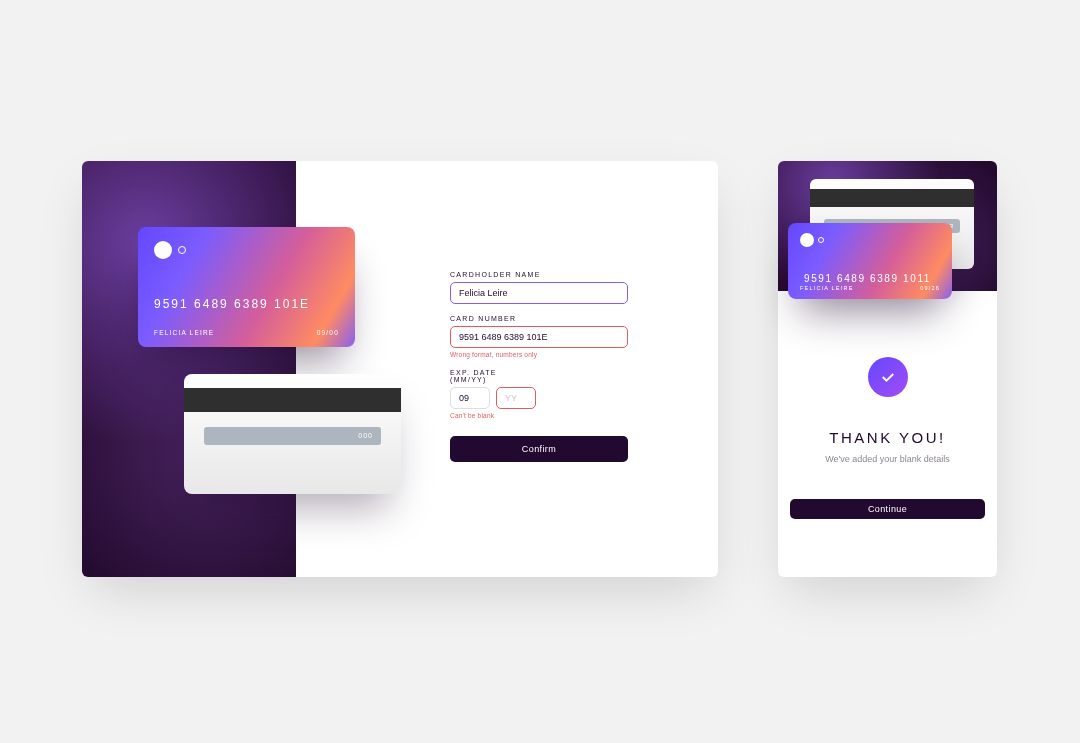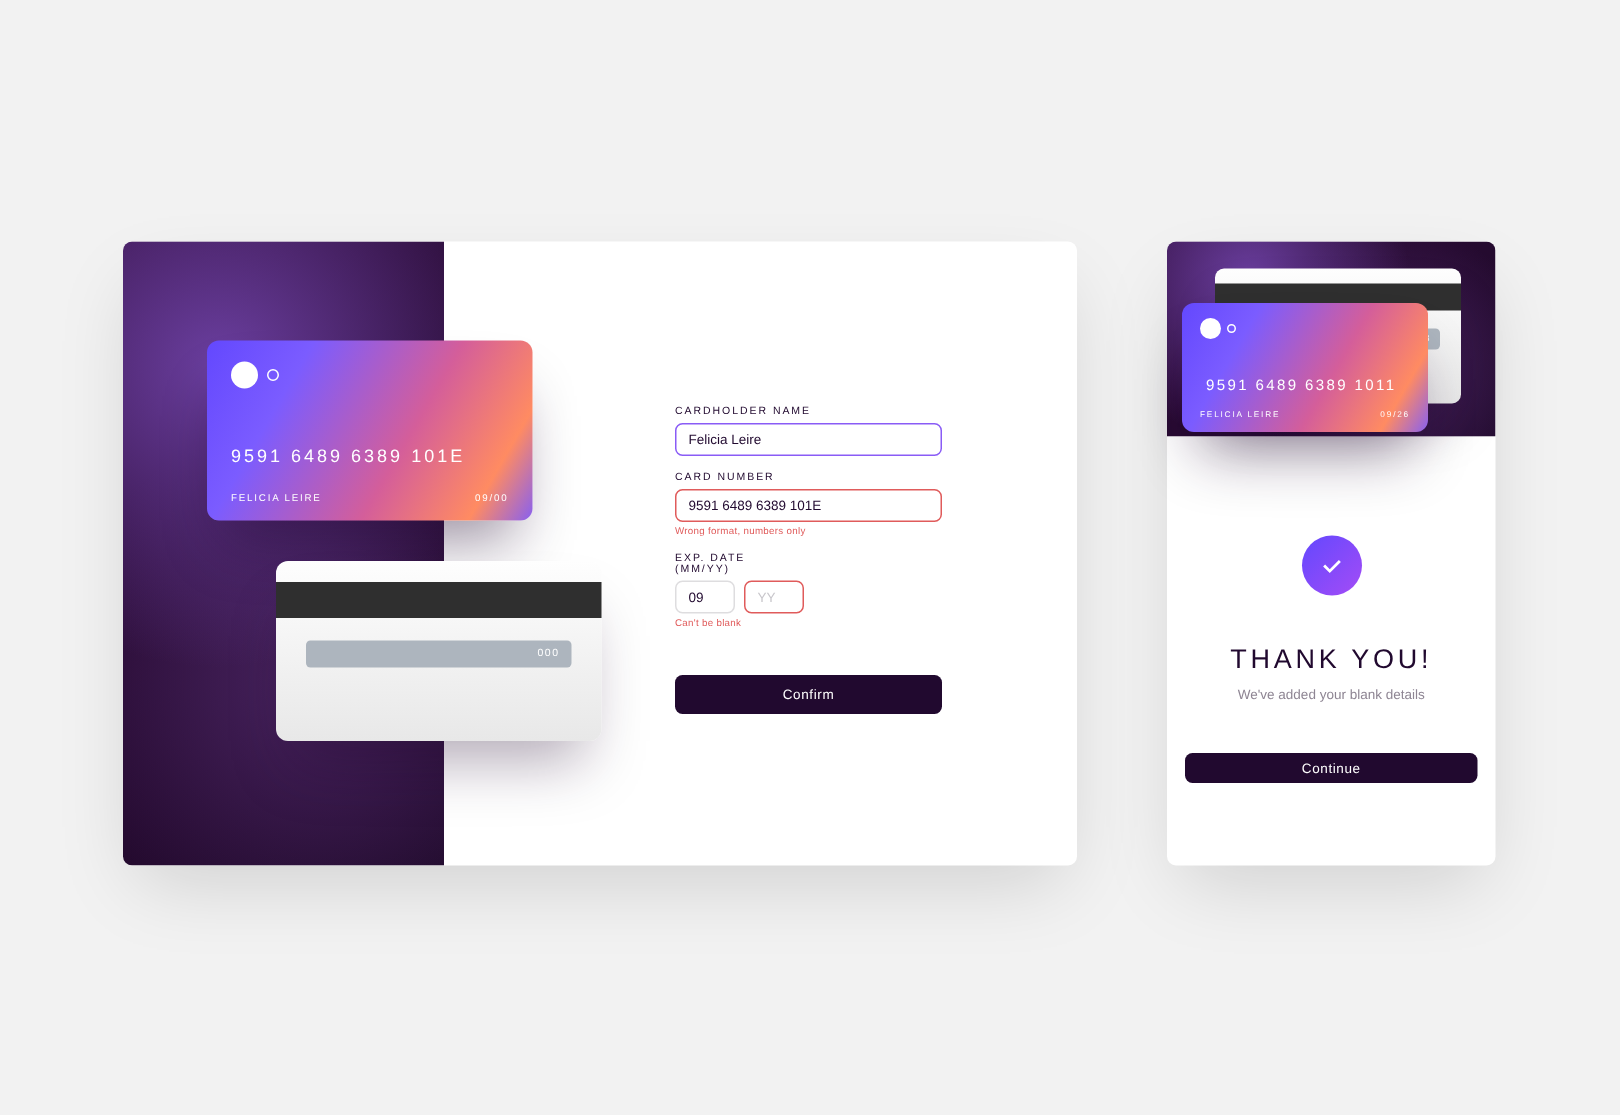--- a/index.html
+++ b/index.html
@@ -135,21 +135,21 @@
   .confirm-btn {
     width: 100%;
     height: 26px;
     border: none;
     border-radius: 5px;
     background: #21092f;
     color: #fff;
     font-size: 9px;
     letter-spacing: 0.4px;
     cursor: pointer;
-    margin-top: 20px;
+    margin-top: 6px;
   }
 
   
   .mobile {
     position: absolute;
     left: 778px; top: 161px;
     width: 219px; height: 416px;
     background: #fff;
     border-radius: 6px;
     box-shadow: 0 20px 50px -10px rgba(0,0,0,0.15);
@@ -175,22 +175,22 @@
     position: absolute; top: 10px; left: 0; right: 0;
     height: 18px; background: #2f2f2f;
   }
   .m-card-back .sig {
     position: absolute; top: 40px; left: 14px; right: 14px;
     height: 14px; background: #adb5be; border-radius: 3px;
     text-align: right; font-size: 6px; color: #fff;
     line-height: 14px; padding-right: 6px; letter-spacing: 1px;
   }
   .m-card-front {
-    position: absolute; left: 10px; top: 41px;
-    width: 164px; height: 86px;
+    position: absolute; left: 10px; top: 62px;
+    width: 164px; height: 76px;
   }
   .m-card-front.card-front .num { top: 50px; font-size: 10px; letter-spacing: 1.6px; }
   .m-card-front.card-front .dot-big { width: 14px; height: 14px; top: 10px; left: 12px; }
   .m-card-front.card-front .dot-ring { width: 6px; height: 6px; top: 14px; left: 30px; }
   .m-card-front.card-front .name { font-size: 5.5px; left: 12px; bottom: 8px; }
   .m-card-front.card-front .exp  { font-size: 5.5px; right: 12px; bottom: 8px; }
 
   .thank {
     position: absolute;
     top: 196px; left: 0; right: 0;
@@ -198,21 +198,21 @@
     padding: 0 12px;
   }
   .check {
     width: 40px; height: 40px; border-radius: 50%;
     background: linear-gradient(135deg, #6348fe, #a44cf6);
     margin: 0 auto 18px;
     display: flex; align-items: center; justify-content: center;
   }
   .check svg { width: 18px; height: 18px; stroke: #fff; stroke-width: 2.5; fill: none; }
   .thank h2 {
-    font-size: 18px;
+    font-size: 15px;
     letter-spacing: 2.5px;
     font-weight: 500;
     color: #21092f;
     margin-bottom: 8px;
     margin-top: 32px;
   }
   .thank p {
     font-size: 9px;
     color: #8e8593;
     margin-bottom: 34px;

